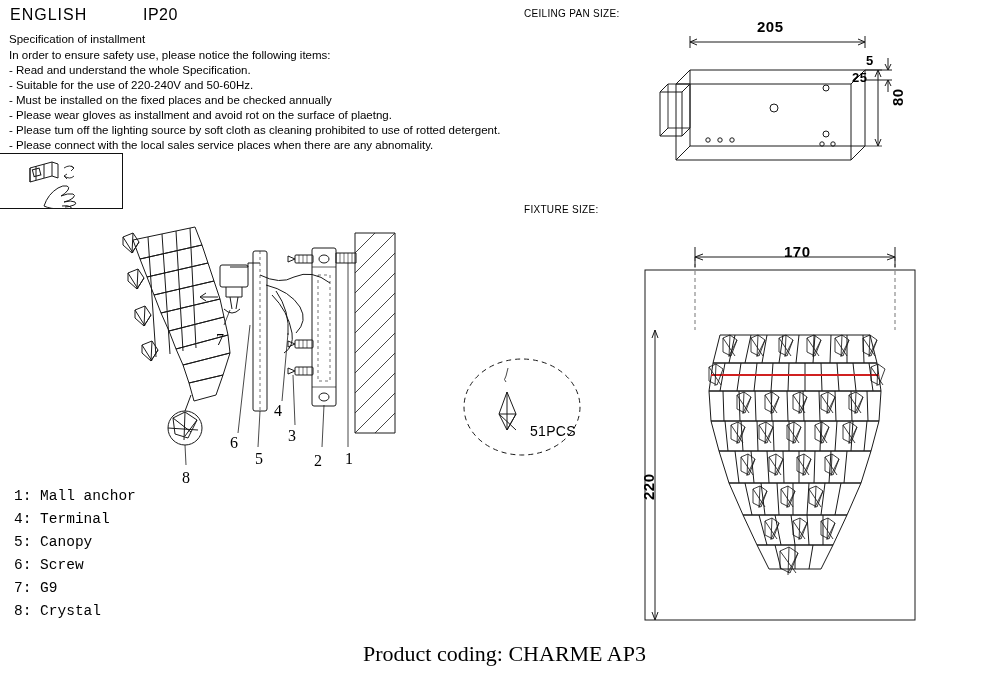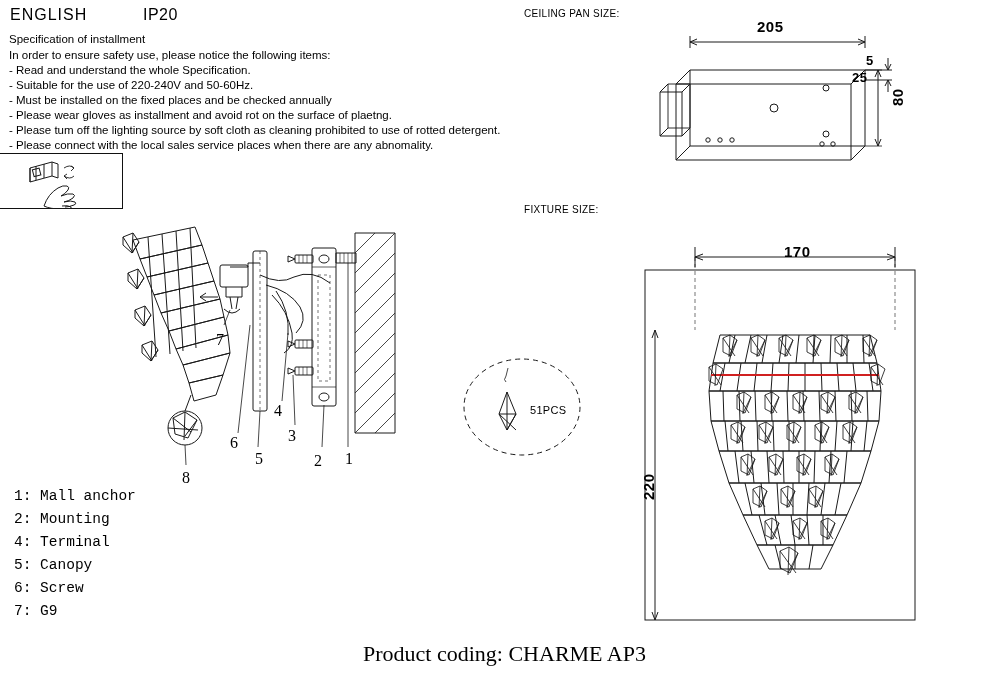--- a/index.html
+++ b/index.html
@@ -68,22 +68,22 @@
   }
   #dim-205 { left: 757px; top: 18px; }
   #dim-5   { left: 866px; top: 53px; font-size: 13px;}
   #dim-25  { left: 852px; top: 70px; font-size: 13px;}
   #dim-80  { left: 889px; top: 106px; transform: rotate(-90deg); transform-origin: left top;}
   #dim-170 { left: 784px; top: 243px; }
   #dim-220 { left: 640px; top: 500px; transform: rotate(-90deg); transform-origin: left top; }
 
   
   #crystal-count {
-    left: 530px; top: 404px;
-    font-size: 11px;
+    left: 530px; top: 423px;
+    font-size: 14px;
     letter-spacing: 0.3px;
   }
 
   
   .callout {
     font-size: 16px;
     font-family: "Liberation Serif", serif;
   }
   #callout-1 { left: 345px; top: 450px; }
   #callout-2 { left: 314px; top: 452px; }
@@ -281,38 +281,38 @@
 <div class="abs callout" id="callout-6">6</div>
 <div class="abs callout" id="callout-7">7</div>
 <div class="abs callout" id="callout-8">8</div>
 
 <div class="abs" id="legend">
   <div class="legend-row">
     <span>1:</span>
     <span>Mall anchor</span>
   </div>
   <div class="legend-row">
-    <span>2:</span>
-    <span>Mounting</span>
-  </div>
-  <div class="legend-row">
     <span>4:</span>
     <span>Terminal</span>
   </div>
   <div class="legend-row">
     <span>5:</span>
     <span>Canopy</span>
   </div>
   <div class="legend-row">
     <span>6:</span>
     <span>Screw</span>
   </div>
   <div class="legend-row">
     <span>7:</span>
     <span>G9</span>
+  </div>
+  <div class="legend-row">
+    <span>8:</span>
+    <span>Crystal</span>
   </div>
 </div>
 
 <div class="abs" id="ceiling-pan-title">CEILING PAN  SIZE:</div>
 
 <div class="abs lyr" style="left:650px; top:18px; width:250px; height:160px;">
   <svg width="250" height="160" viewBox="0 0 250 160">
     <g fill="none" stroke="#1a1a1a" stroke-width="1">
 
       <path d="M40 24 L215 24"></path>

